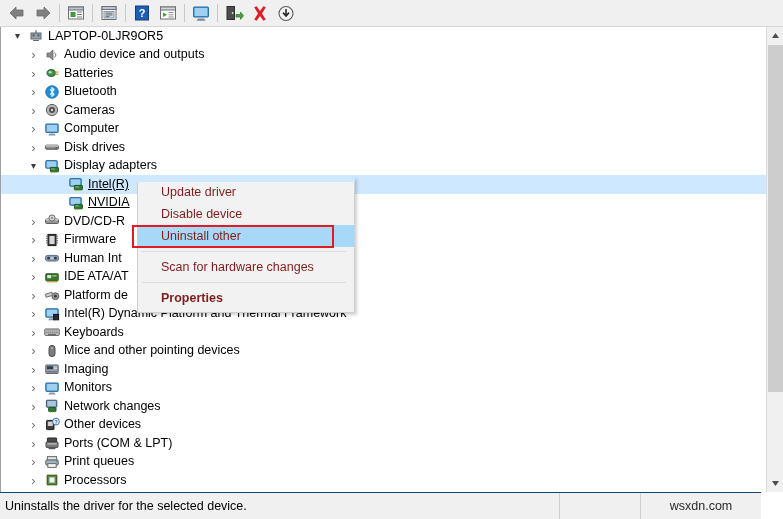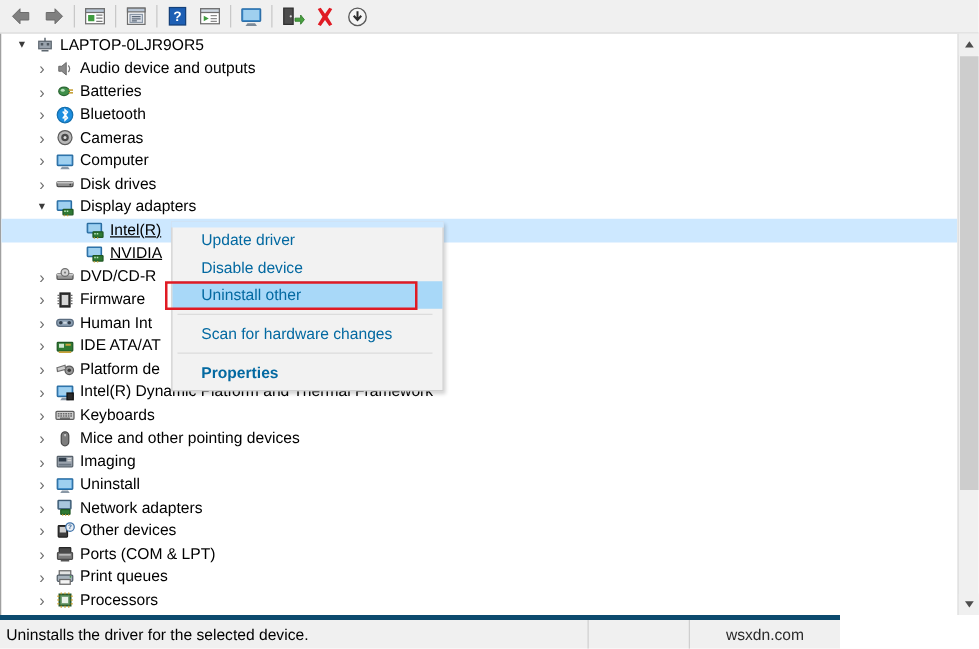--- a/index.html
+++ b/index.html
@@ -65,23 +65,23 @@
   }
   .sb-up{top:0;}
   .sb-down{bottom:0;}
   .sb-thumb{
     position:absolute;left:1px;width:15px;top:18px;height:347px;
     background:#cdcdcd;
   }
 
   
   .statusbar{
-    position:absolute;left:0;bottom:0;width:672px;height:27px;
+    position:absolute;left:0;bottom:0;width:761px;height:27px;
     background:#f0f0f0;box-sizing:border-box;
-    border-top:4px solid #0c4a6e;
+    border-top:1px solid #0c4a6e;
     display:flex;align-items:stretch;
   }
   .status-main{
     flex:1 1 auto;display:flex;align-items:center;padding-left:5px;
     border-right:1px solid #cfcfcf;font-size:12.5px;color:#000;
   }
   .status-pane2{width:80px;border-right:1px solid #cfcfcf;}
   .status-pane3{
     width:120px;display:flex;align-items:center;justify-content:center;
     font-size:12.5px;color:#2a2a2a;
@@ -90,21 +90,21 @@
   
   .ctxmenu{
     position:absolute;left:137px;top:177px;width:218px;
     background:#f2f2f2;border:1px solid #cfcfcf;
     box-shadow:2px 2px 3px rgba(0,0,0,.18);
     padding:3px 0;box-sizing:border-box;
     z-index:30;
   }
   .mi{
     height:22px;display:flex;align-items:center;
-    padding-left:23px;font-size:12.5px;color:#0369a1;cursor:default;
+    padding-left:23px;font-size:12.5px;color:#7f1d1d;cursor:default;
     box-sizing:border-box;position:relative;
   }
   .mi.highlight{background:#a8d8f8;}
   .mi.bold{font-weight:bold;}
   .msep{height:1px;background:#dcdcdc;margin:4px 8px 4px 4px;}
   .redbox{
     position:absolute;left:132px;top:225px;width:202px;height:23px;
     border:2px solid #e01b24;box-sizing:border-box;z-index:40;
     pointer-events:none;
   }
@@ -436,33 +436,33 @@
           </div>
           <div class="row ind1">
             <span class="chev" style="font-size: 13px;">›</span>
             <span class="ico">
               <svg width="16" height="16" viewBox="0 0 16 16">
                 <rect x="1.8" y="3" width="12.4" height="8.4" rx="0.6" fill="#3f8fd0" stroke="#2a6c9f"></rect>
                 <rect x="2.8" y="3.9" width="10.4" height="6.6" fill="#9fd0ef"></rect>
                 <path d="M5.6 12.4h4.8l1.4 2H4.2Z" fill="#8a98a6"></path>
               </svg>
             </span>
-            <span class="lbl">Uninstall</span>
+            <span class="lbl">Monitors</span>
           </div>
           <div class="row ind1">
             <span class="chev" style="font-size: 13px;">›</span>
             <span class="ico">
               <svg width="16" height="16" viewBox="0 0 16 16">
                 <rect x="2.4" y="2.2" width="10.4" height="7" rx="0.6" fill="#5b7f9e" stroke="#3d5a73"></rect>
                 <rect x="3.3" y="3" width="8.6" height="5.4" fill="#a9c6dd"></rect>
                 <rect x="4.6" y="9.6" width="7.4" height="3.8" rx="0.5" fill="#2f7a33" stroke="#1f5723"></rect>
                 <path d="M5.6 13.4h1v1.1h-1ZM8 13.4h1v1.1H8ZM10.4 13.4h1v1.1h-1Z" fill="#c8a23a"></path>
               </svg>
             </span>
-            <span class="lbl">Network adapters</span>
+            <span class="lbl">Network changes</span>
           </div>
           <div class="row ind1">
             <span class="chev" style="font-size: 13px;">›</span>
             <span class="ico">
               <svg width="16" height="16" viewBox="0 0 16 16">
                 <rect x="2.6" y="3.4" width="7.4" height="9.2" rx="0.6" fill="#3e3e3e" stroke="#1f1f1f"></rect>
                 <rect x="3.8" y="4.6" width="5" height="4.4" fill="#cfcfcf"></rect>
                 <circle cx="12" cy="4.6" r="3.4" fill="#e8eef5" stroke="#3f72a8"></circle>
                 <text x="12" y="6.6" font-family="Liberation Sans, sans-serif" font-size="5.2" font-weight="bold" fill="#2d5f96" text-anchor="middle">?</text>
               </svg>

